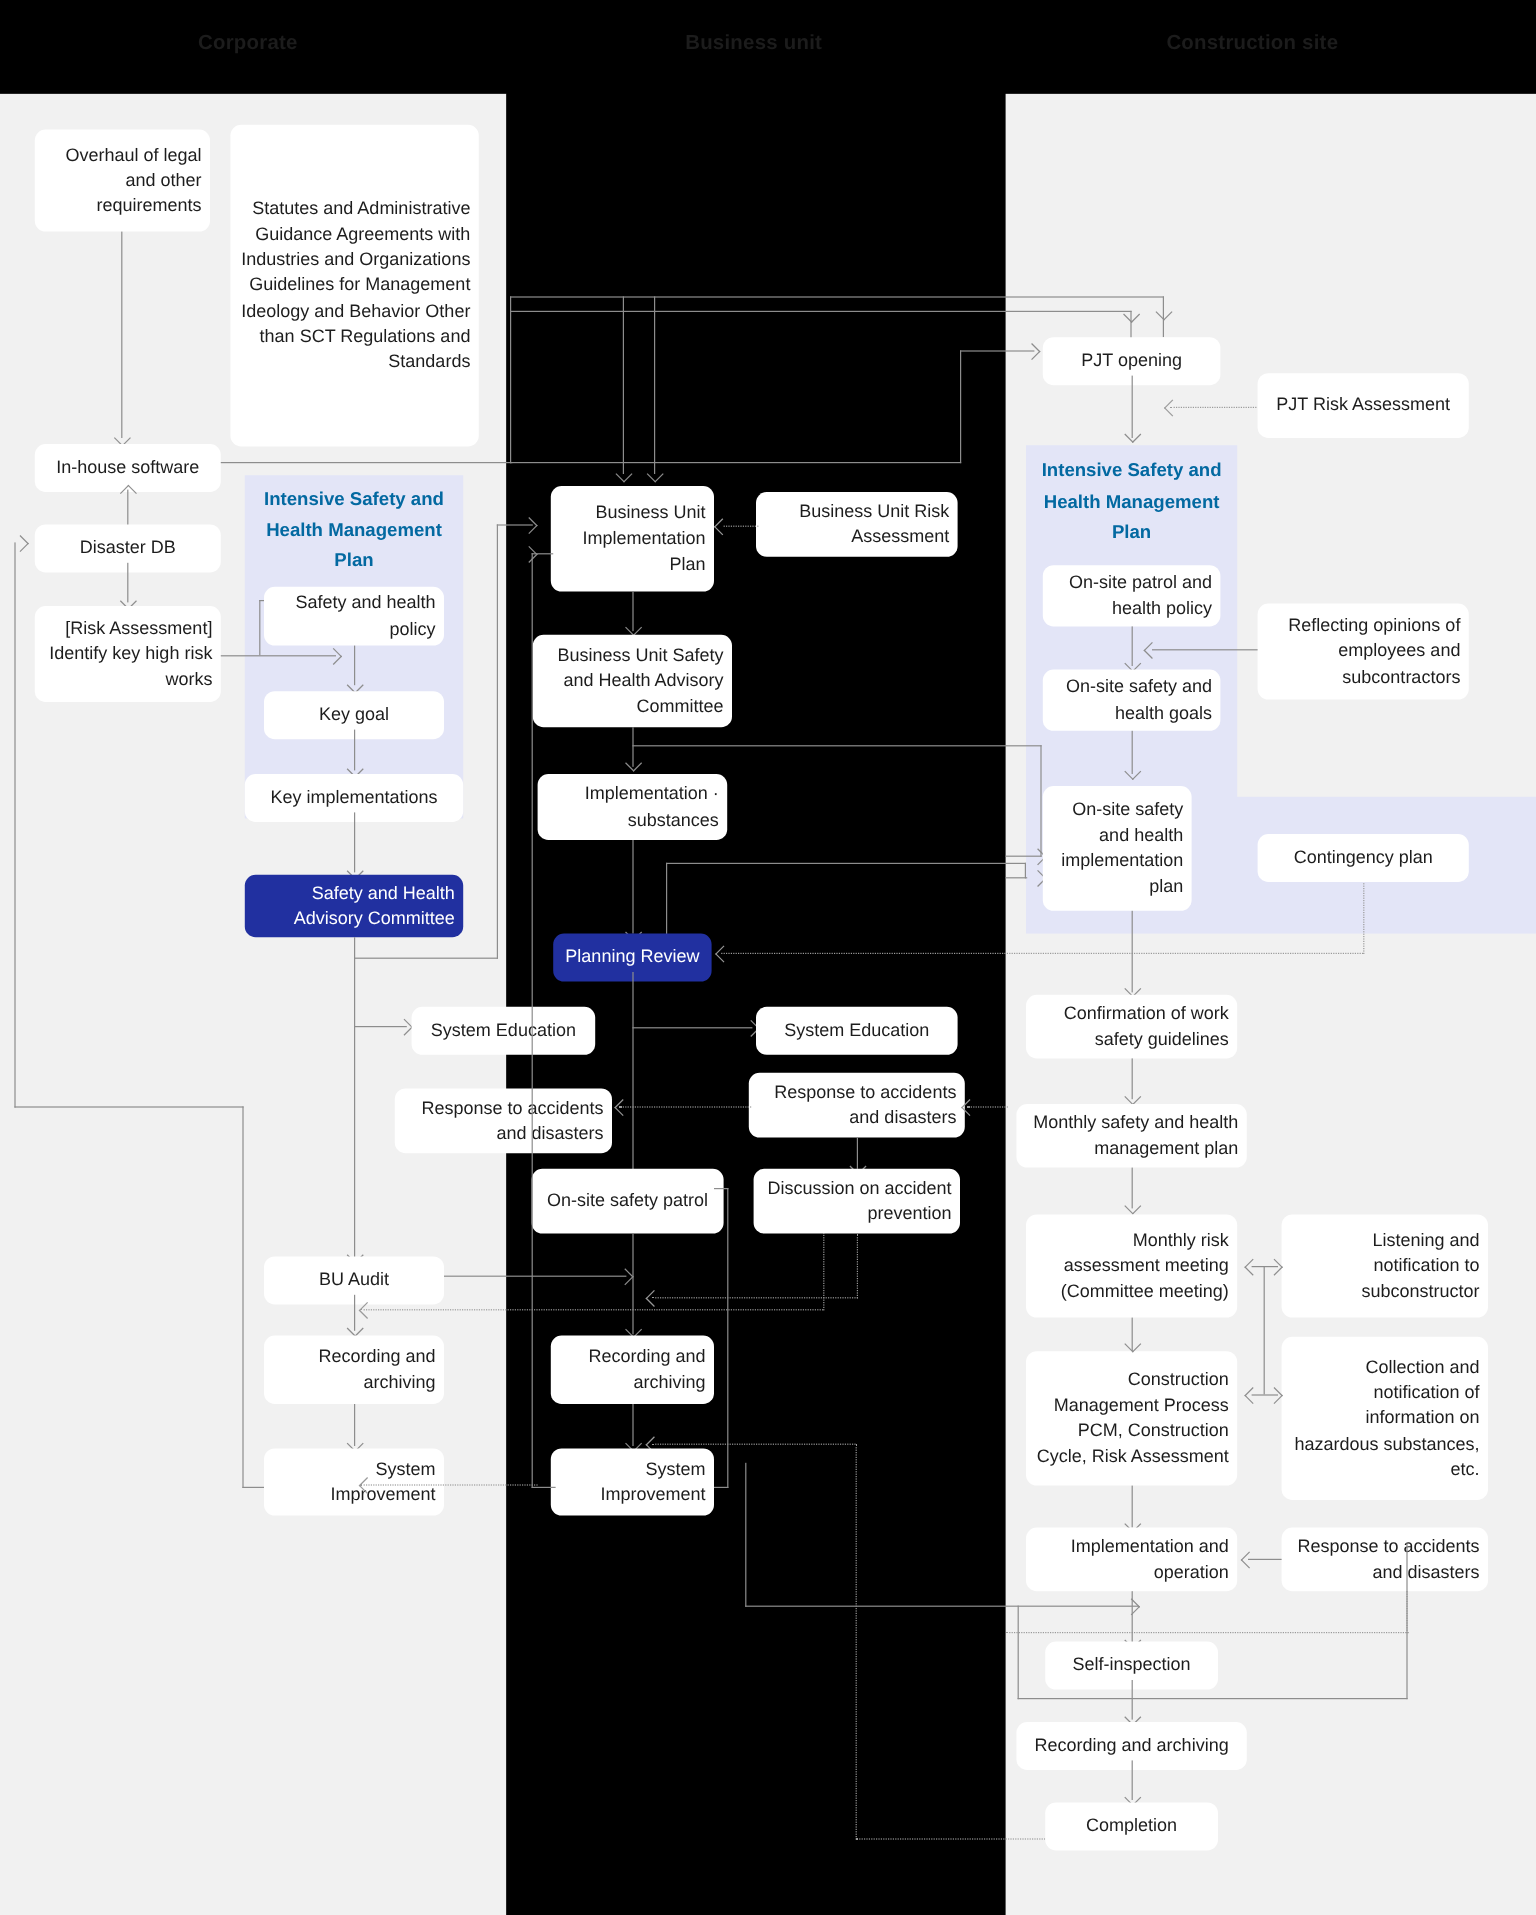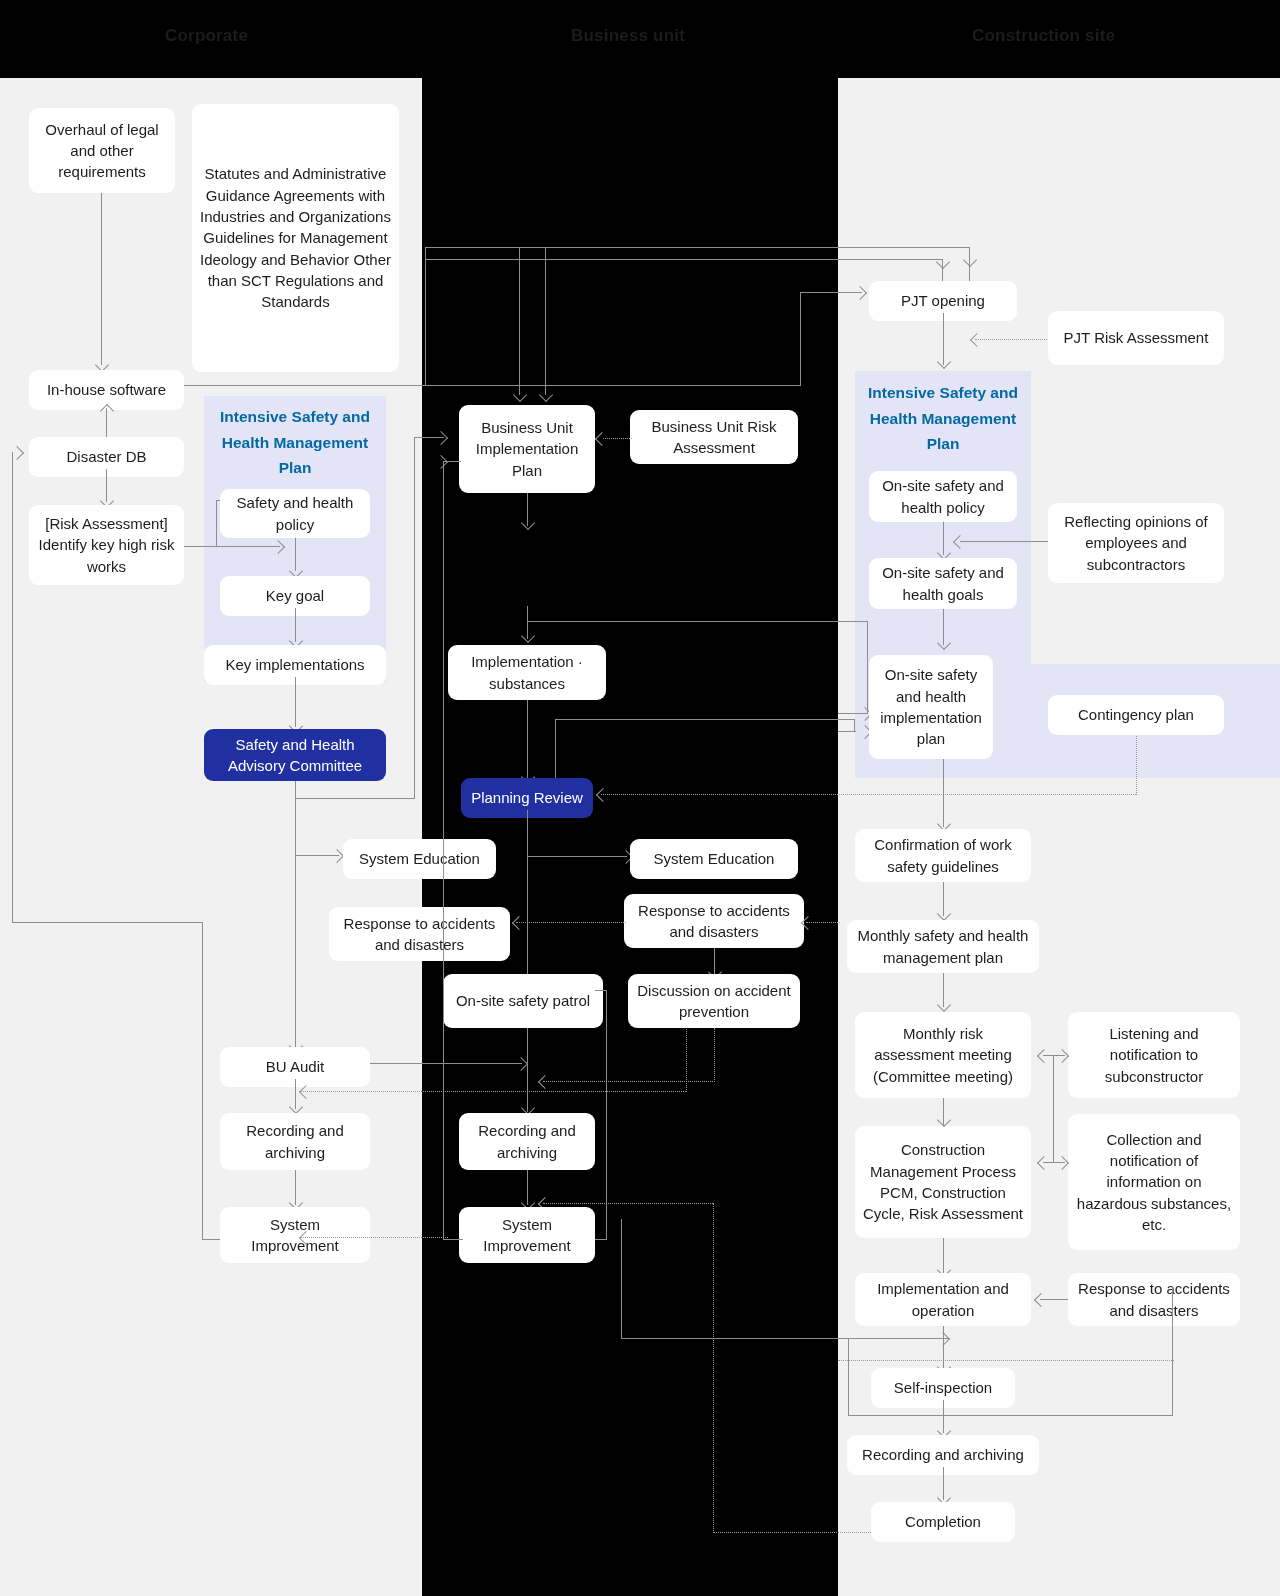--- a/index.html
+++ b/index.html
@@ -37,21 +37,21 @@
     position:absolute;text-align:center;
     font-size:15.5px;font-weight:bold;color:#0369a1;line-height:1.65;
   }
 
   
   .node{
     position:absolute;
     background:#ffffff;
     border-radius:9px;
     display:flex;align-items:center;justify-content:center;
-    text-align:center;
+    text-align:right;
     font-size:15px;
     color:#1d1d1d;
     line-height:1.42;
     padding:20px 7px;
     box-sizing:border-box;
   }
   .node.blue{background:#2130a0;color:#ffffff;}
 
   
   .ln{position:absolute;background:#8d8d8d;}
@@ -197,20 +197,21 @@
   <div class="node" style="left:459px;top:405px;width:136px;height:88px;">Business Unit Implementation Plan</div>
 
   <div class="node" style="left:630px;top:410px;width:168px;height:54px;">Business Unit Risk Assessment</div>
 
   <div class="dot doth" style="left:603px;top:438px;width:29px;"></div>
   <div class="ar ar-l lt" style="left:597px;top:434px;"></div>
 
   <div class="ln lnv" style="left:527px;top:493px;height:33px;"></div>
   <div class="ar ar-d" style="left:523px;top:518px;"></div>
 
+  <div class="node" style="left:444px;top:529px;width:166px;height:77px;">Business Unit Safety and Health Advisory Committee</div>
 
   <div class="ln lnv" style="left:527px;top:606px;height:33px;"></div>
   <div class="ar ar-d" style="left:523px;top:631px;"></div>
 
   <div class="ln lnh" style="left:527px;top:621px;width:341px;"></div>
   <div class="ln lnv" style="left:867px;top:621px;height:93px;"></div>
   <div class="ln lnh" style="left:838px;top:713px;width:30px;"></div>
   <div class="ar ar-r" style="left:860px;top:709px;"></div>
 
   <div class="node" style="left:448px;top:645px;width:158px;height:55px;">Implementation · substances</div>
@@ -288,21 +289,21 @@
   <div class="node" style="left:869px;top:281px;width:148px;height:32px;">PJT opening</div>
 
   <div class="node" style="left:1048px;top:311px;width:176px;height:54px;">PJT Risk Assessment</div>
 
   <div class="dot doth" style="left:975px;top:339px;width:72px;"></div>
   <div class="ar ar-l lt" style="left:972px;top:335px;"></div>
 
   <div class="ln lnv" style="left:943px;top:313px;height:52px;"></div>
   <div class="ar ar-d" style="left:939px;top:357px;"></div>
 
-  <div class="node" style="left:869px;top:471px;width:148px;height:51px;">On-site safety and health policy</div>
+  <div class="node" style="left:869px;top:471px;width:148px;height:51px;">On-site patrol and health policy</div>
 
   <div class="ln lnv" style="left:943px;top:522px;height:33px;"></div>
   <div class="ar ar-d" style="left:939px;top:548px;"></div>
 
   <div class="node" style="left:869px;top:558px;width:148px;height:51px;">On-site safety and health goals</div>
 
   <div class="node" style="left:1048px;top:503px;width:176px;height:80px;">Reflecting opinions of employees and subcontractors</div>
 
   <div class="ln lnh" style="left:960px;top:541px;width:88px;"></div>
   <div class="ar ar-l" style="left:955px;top:537px;"></div>

